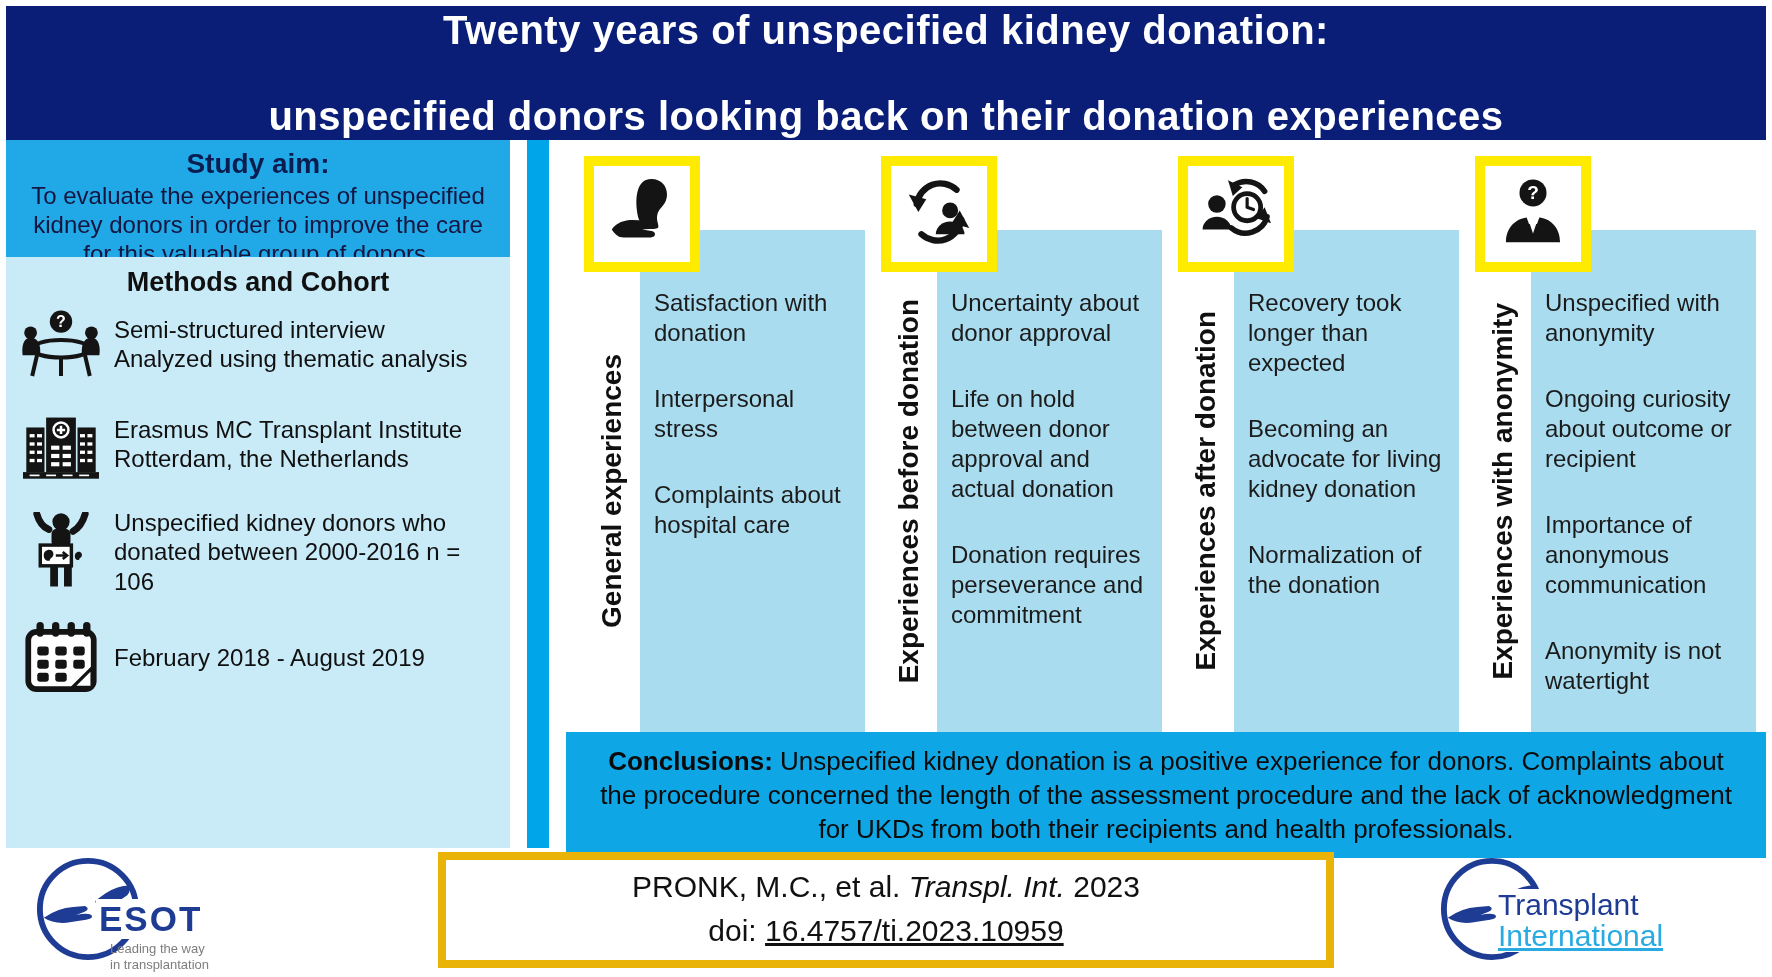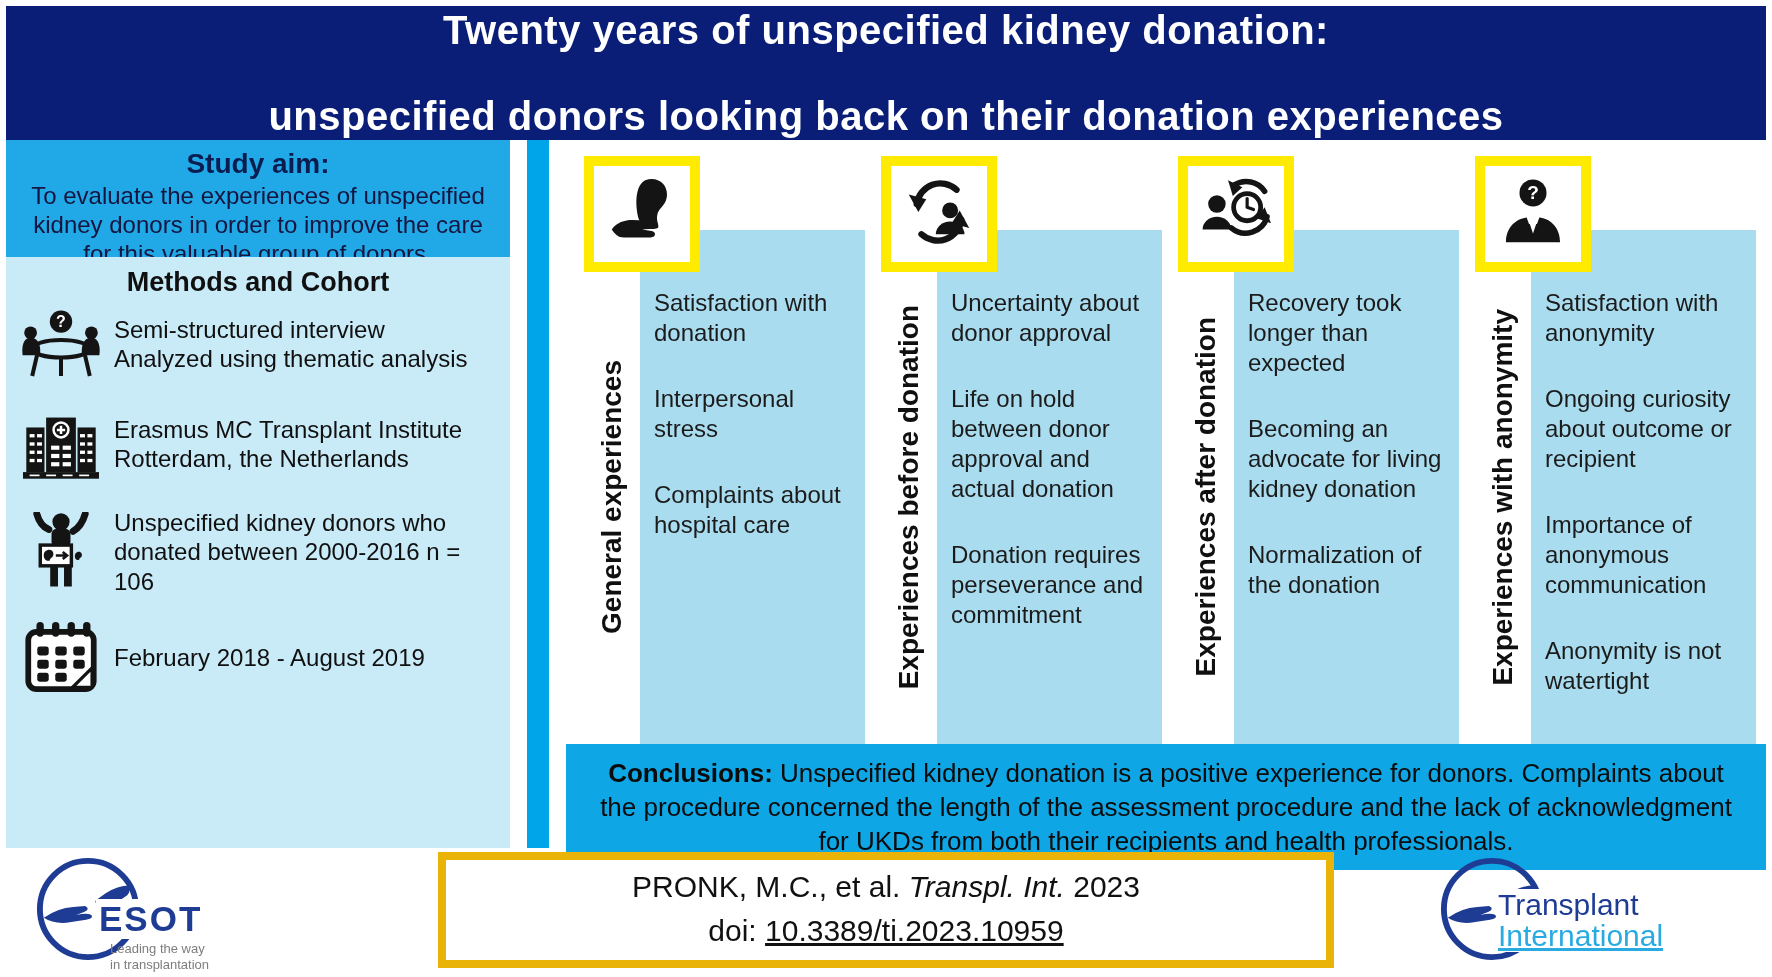--- a/index.html
+++ b/index.html
@@ -27,21 +27,21 @@
   .divider{width:22px;background:#00A5E9;}
 
   .right{flex:1;display:flex;flex-direction:column;}
   .strip{height:12px;background:#00A5E9;}
   .white-panel{flex:1;display:flex;flex-direction:column;background:#fff;}
   .columns{flex:1;display:flex;gap:16px;padding:0 10px 0 18px;}
   .exp-group{flex:1;display:flex;position:relative;}
   .icon-box{position:absolute;top:16px;left:0;width:116px;height:116px;box-sizing:border-box;background:#fff;border:10px solid #FFEB00;display:flex;align-items:center;justify-content:center;z-index:2;}
   .vstrip{width:56px;flex:none;display:flex;align-items:center;justify-content:center;padding-top:110px;box-sizing:border-box;}
   .vtext{writing-mode:vertical-rl;transform:rotate(180deg);font-size:28px;font-weight:bold;color:#101010;white-space:nowrap;}
-  .panel{flex:1;background:#A9DCEE;margin-top:90px;padding:58px 12px 12px 14px;box-sizing:border-box;}
+  .panel{flex:1;background:#A9DCEE;margin-top:90px;padding:58px 12px 0 14px;box-sizing:border-box;}
   .p-item{font-size:24px;color:#1b1b1b;line-height:1.25;margin-bottom:36px;}
 
   .conclusions{height:126px;background:#0FA6E6;display:flex;align-items:center;justify-content:center;box-sizing:border-box;}
   .conclusions .c-inner{max-width:1150px;text-align:center;font-size:26px;color:#0b0b0b;line-height:1.32;}
   .c-head{font-weight:bold;}
 
   
   .footer{height:123px;display:flex;align-items:center;justify-content:space-between;padding:0 28px;box-sizing:border-box;gap:29px;}
   .logo-block{position:relative;width:300px;height:114px;flex:none;}
   .logo-svg{position:absolute;top:2px;}
@@ -273,21 +273,21 @@
                   <text x="44" y="28" text-anchor="middle" font-size="24" font-weight="bold" fill="#fff">?</text>
                   <path d="M10,82 c0,-20 14,-30 26,-31 l3,8 h10 l3,-8 c12,1 26,11 26,31 z" fill="#141414"></path>
                   <path d="M40,59 h8 l-4,12 z" fill="#fff"></path>
                 </svg>
               </span>
             </div>
             <div class="vstrip">
               <span class="vtext">Experiences with anonymity</span>
             </div>
             <div class="panel">
-              <div class="p-item">Satisfaction with anonymity</div>
+              <div class="p-item">Unspecified with anonymity</div>
               <div class="p-item">Ongoing curiosity about outcome or recipient</div>
               <div class="p-item">Importance of anonymous communication</div>
               <div class="p-item">Anonymity is not watertight</div>
             </div>
           </div>
 
         </div>
 
         <div class="conclusions">
           <div class="c-inner">
@@ -316,21 +316,21 @@
     </div>
 
     <div class="citation-box">
       <div class="cit-l1">
         <span>PRONK, M.C., et al.</span>
         <span class="journal">Transpl. Int.</span>
         <span>2023</span>
       </div>
       <div class="cit-l2">
         <span>doi:</span>
-        <span class="doi">10.3389/ti.2023.10959</span>
+        <span class="doi">16.4757/ti.2023.10959</span>
       </div>
     </div>
 
     <div class="logo-block">
       <span class="logo-svg">
         <svg width="108" height="108" viewBox="0 0 110 110">
           <circle cx="55" cy="55" r="49" fill="none" stroke="#1F3C94" stroke-width="6"></circle>
           <path d="M10,64 q14,-10 30,-11 l12,-1 q6,3 -1,6 l-8,3 q14,-3 16,1 q1,3 -6,4 l-20,3 q-14,1 -23,-5 z" fill="#1F3C94"></path>
           <path d="M97,31 q-12,0 -24,8 l-10,7 q-2,4 4,3 l9,-3 q-8,6 -5,8 q2,2 8,-2 l16,-11 q4,-5 2,-10 z" fill="#1F3C94"></path>
         </svg>

